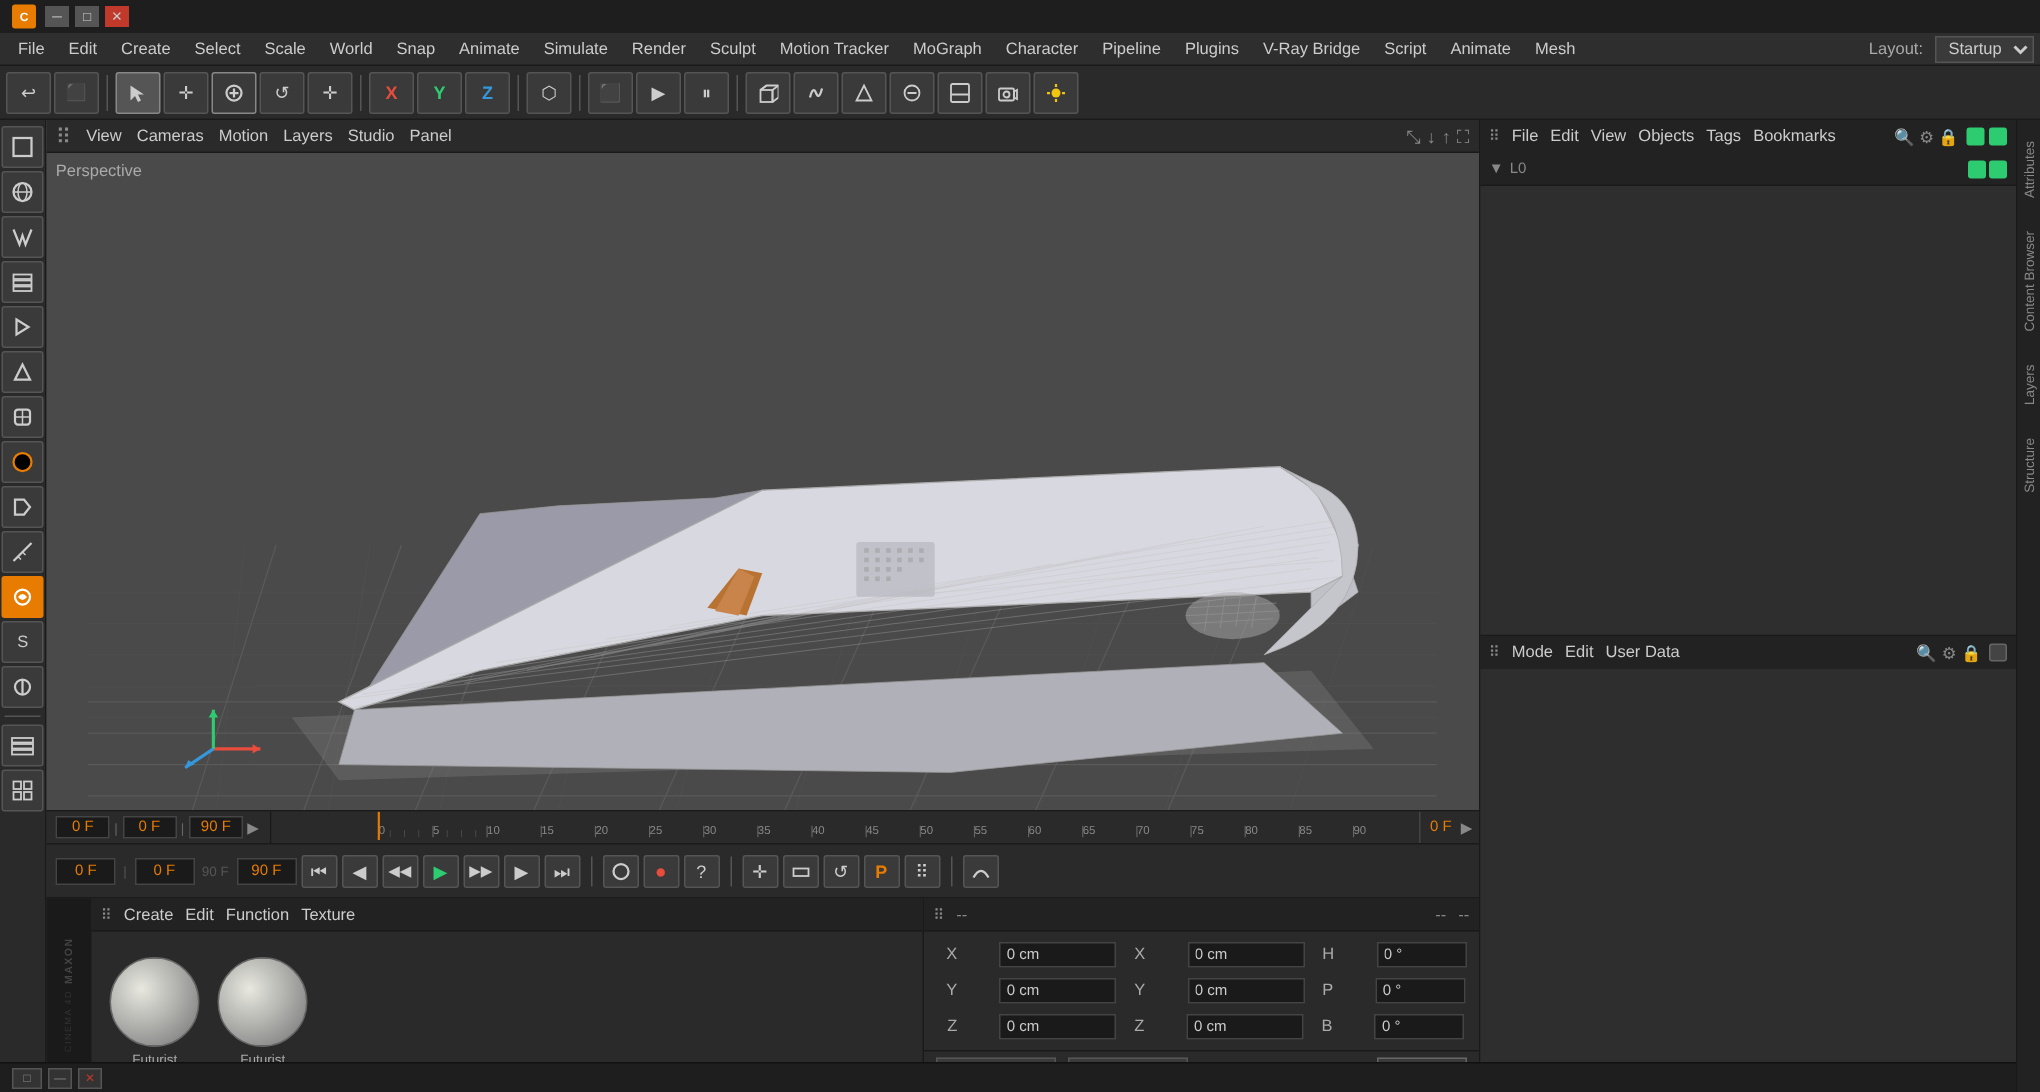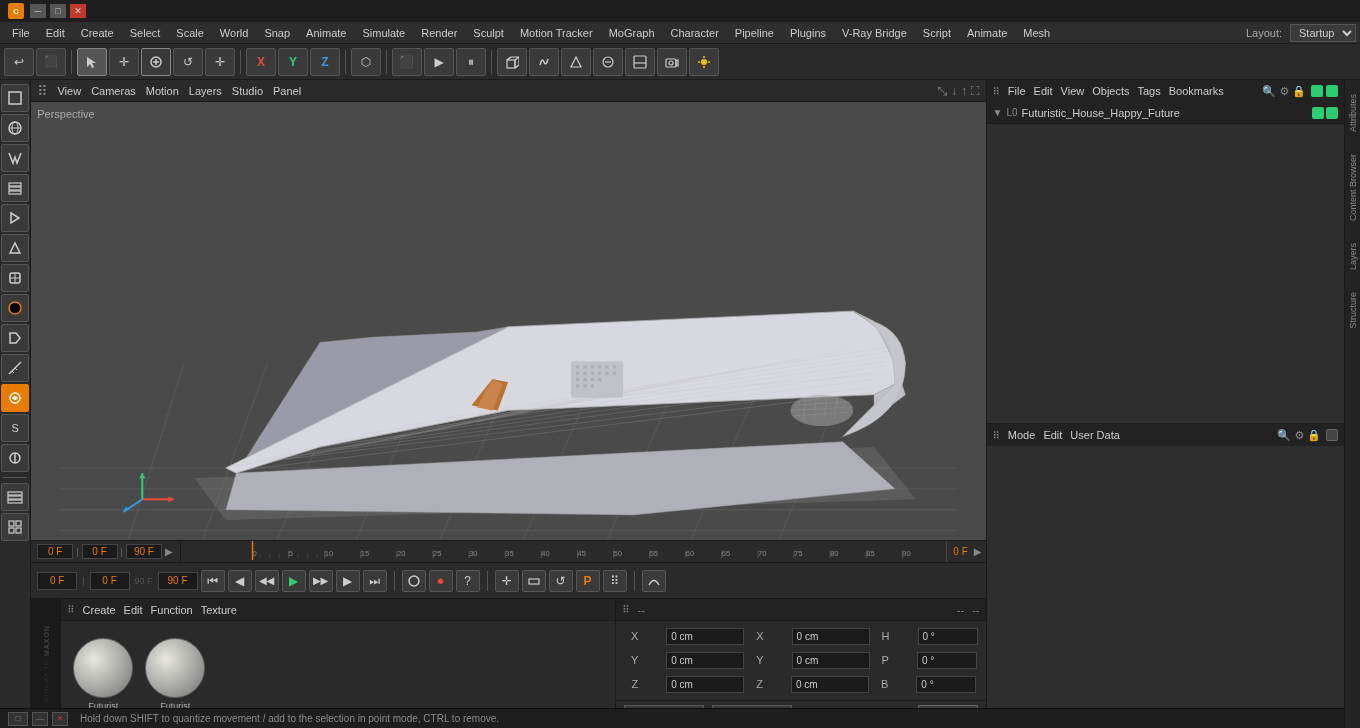--- a/index.html
+++ b/index.html
@@ -988,21 +988,20 @@
 
     </div>
 
     <div id="status-bar" style="height:20px; background:#1e1e1e; display:flex; align-items:center; padding:0 8px; font-size:10px; color:#888; border-top:1px solid #111; flex-shrink:0;">
 
       <div style="display:flex; align-items:center; gap:4px; margin-right:12px;">
         <div style="width:20px; height:14px; background:#333; border:1px solid #555; display:flex; align-items:center; justify-content:center; font-size:8px; cursor:pointer;">□</div>
         <div style="width:16px; height:14px; background:#333; border:1px solid #555; display:flex; align-items:center; justify-content:center; font-size:8px; cursor:pointer;">—</div>
         <div style="width:16px; height:14px; background:#333; border:1px solid #555; display:flex; align-items:center; justify-content:center; font-size:8px; cursor:pointer; color:#c0392b;">✕</div>
       </div>
-      <span>Hold down SHIFT to quantize movement / add to the selection in point mode, CTRL to remove.</span>
     </div>
   </div>
 
   <div id="right-panel" style="width:415px; background:#2a2a2a; border-left:1px solid #1a1a1a; display:flex; flex-direction:column;">
 
     <div id="obj-manager" style="height:calc(50% + 20px); border-bottom:1px solid #1a1a1a; display:flex; flex-direction:column; min-height:0;">
       <div id="obj-toolbar" style="height:22px; background:#222; display:flex; align-items:center; padding:0 6px; gap:8px; flex-shrink:0;">
         <span style="font-size:10px; color:#888; cursor:pointer;">⠿</span>
         <span class="obj-tb-item">File</span>
         <span class="obj-tb-item">Edit</span>
@@ -1016,21 +1015,20 @@
           <span style="font-size:11px; color:#888;">🔒</span>
 
           <div style="width:12px; height:12px; background:#2ecc71; border-radius:2px; margin-left:2px;"></div>
           <div style="width:12px; height:12px; background:#2ecc71; border-radius:2px;"></div>
         </div>
       </div>
 
       <div id="obj-list-header" style="height:22px; background:#222; display:flex; align-items:center; padding:0 6px; border-bottom:1px solid #1a1a1a; flex-shrink:0;">
         <span style="font-size:10px; color:#888; margin-right:4px;">▼</span>
         <span style="font-size:10px; color:#888; margin-right:4px;">L0</span>
-        <span style="font-size:11px; color:#ccc; cursor:pointer; flex:1;">Futuristic_House_Happy_Future</span>
         <div style="display:flex; gap:2px; margin-left:auto;">
           <div style="width:12px; height:12px; background:#2ecc71; border-radius:2px; cursor:pointer;"></div>
           <div style="width:12px; height:12px; background:#2ecc71; border-radius:2px; cursor:pointer;"></div>
         </div>
       </div>
 
       <div id="obj-content" style="flex:1; background:#2e2e2e; overflow-y:auto;"></div>
     </div>
 
     <div id="attr-panel" style="flex:1; display:flex; flex-direction:column; min-height:0;">

